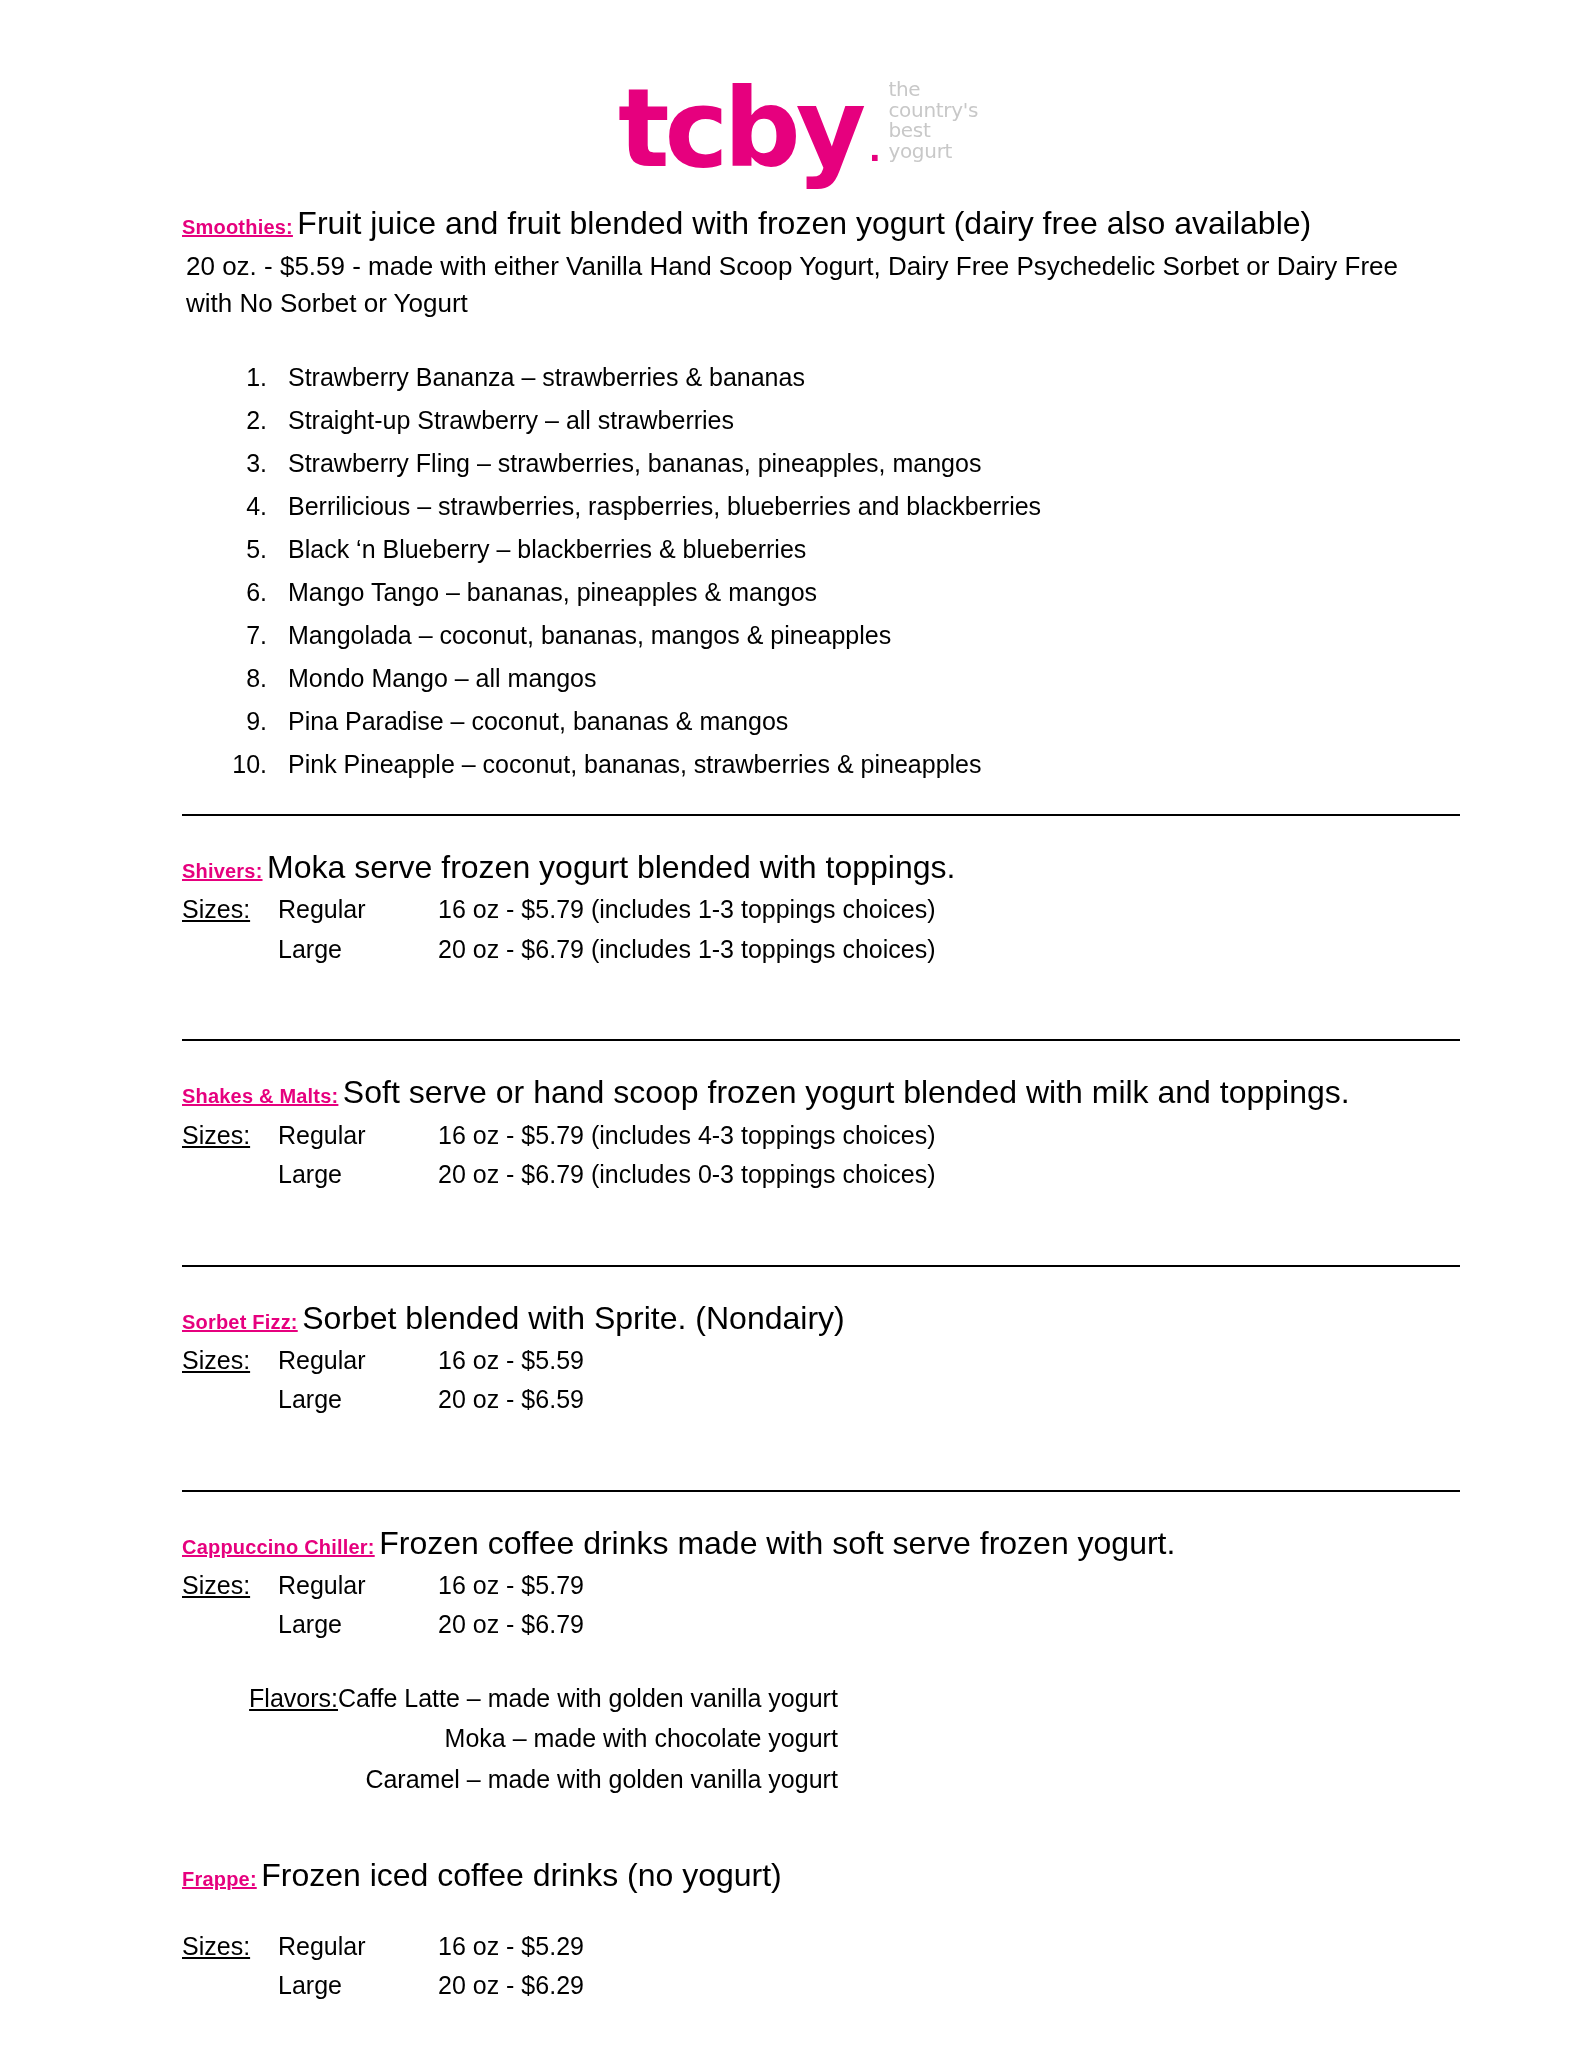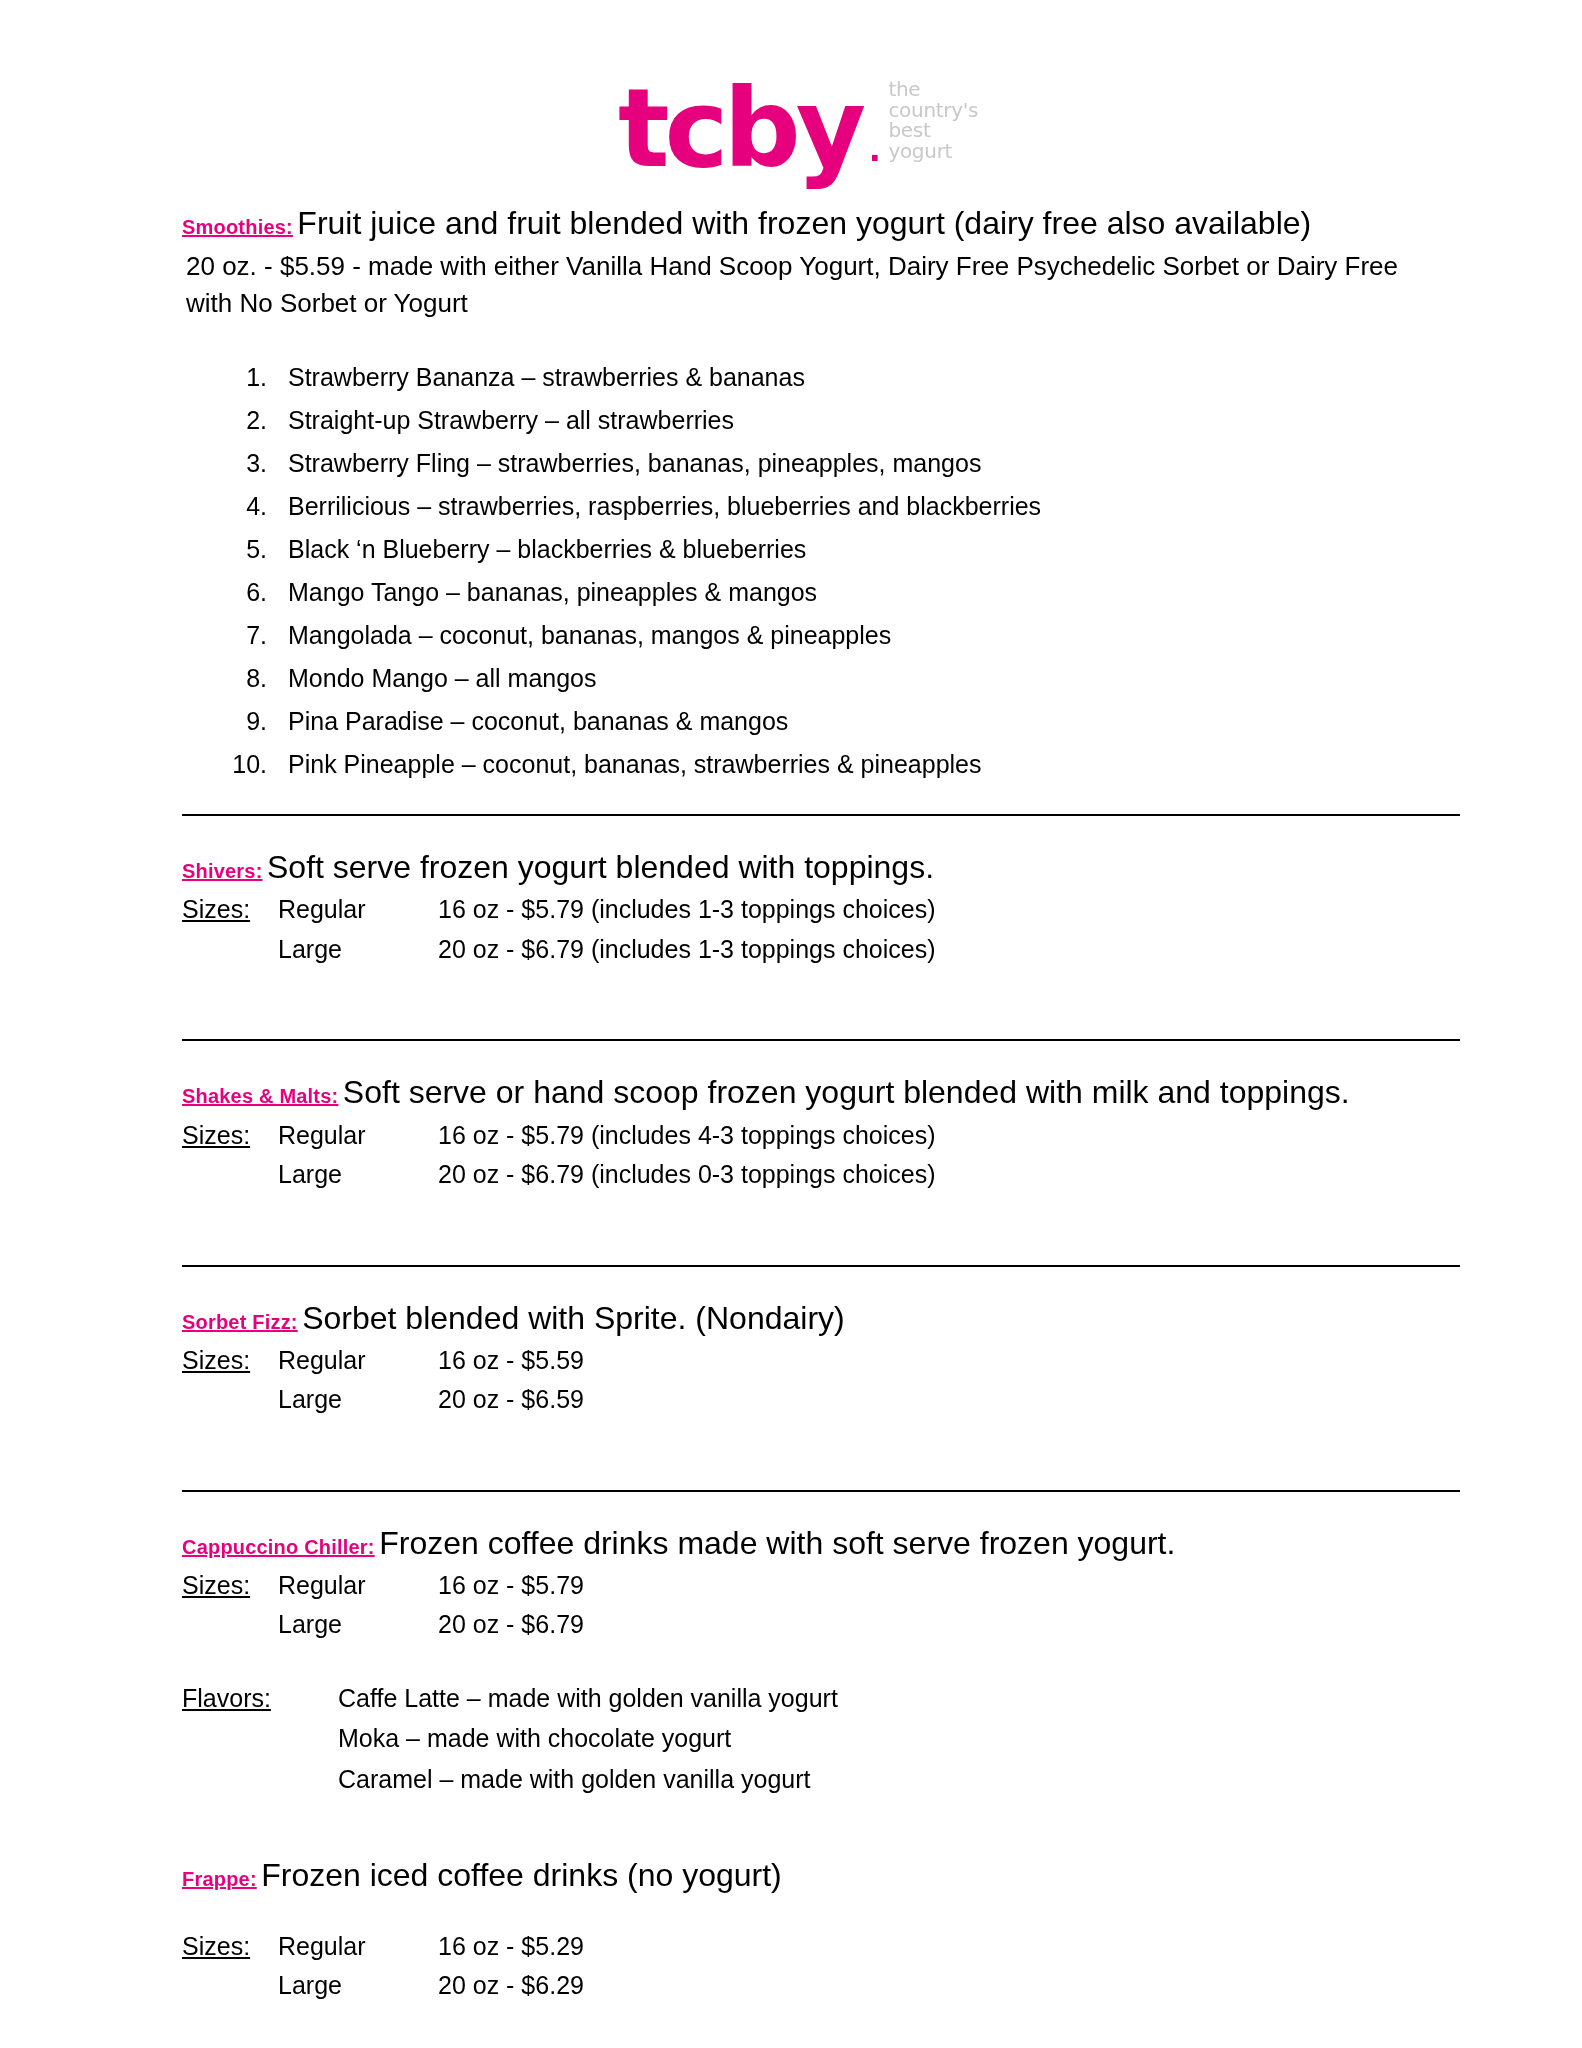--- a/index.html
+++ b/index.html
@@ -130,20 +130,21 @@
   }
   table.flavors {
     border-collapse: collapse;
     font-size: 25px;
     line-height: 1.42;
     margin-top: 34px;
   }
   table.flavors td {
     padding: 0 0 5px 0;
     vertical-align: top;
+    text-align: right;
   }
   td.flbl {
     width: 156px;
     text-decoration: underline;
     white-space: nowrap;
   }
   .gap-sm { height: 26px; }
   .gap-md { height: 40px; }
   .gap-lg { height: 52px; }
 </style>
@@ -185,21 +186,21 @@
         <li>Pina Paradise – coconut, bananas &amp; mangos</li>
         <li>Pink Pineapple – coconut, bananas, strawberries &amp; pineapples</li>
       </ol>
     </div>
 
     <hr class="rule">
 
     <div class="section">
       <p class="hdr-line">
         <span class="sec-head">Shivers:</span>
-        <span class="sec-desc">Soft serve frozen yogurt blended with toppings.</span>
+        <span class="sec-desc">Moka serve frozen yogurt blended with toppings.</span>
       </p>
       <table class="sizes">
         <tbody>
             <tr>
           <td class="lbl">Sizes:</td>
           <td class="sz">Regular</td>
           <td class="val">16 oz - $5.79 (includes 1-3 toppings choices)</td>
         </tr>
         <tr>
           <td class="lbl"></td>

